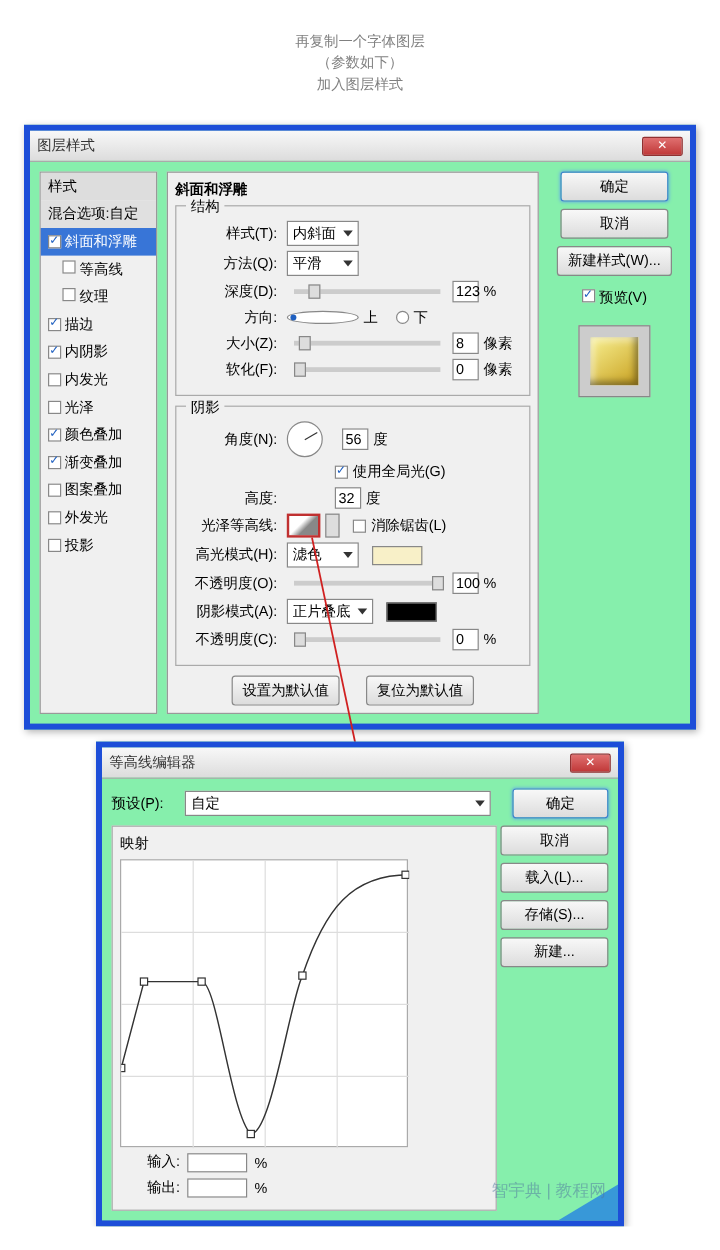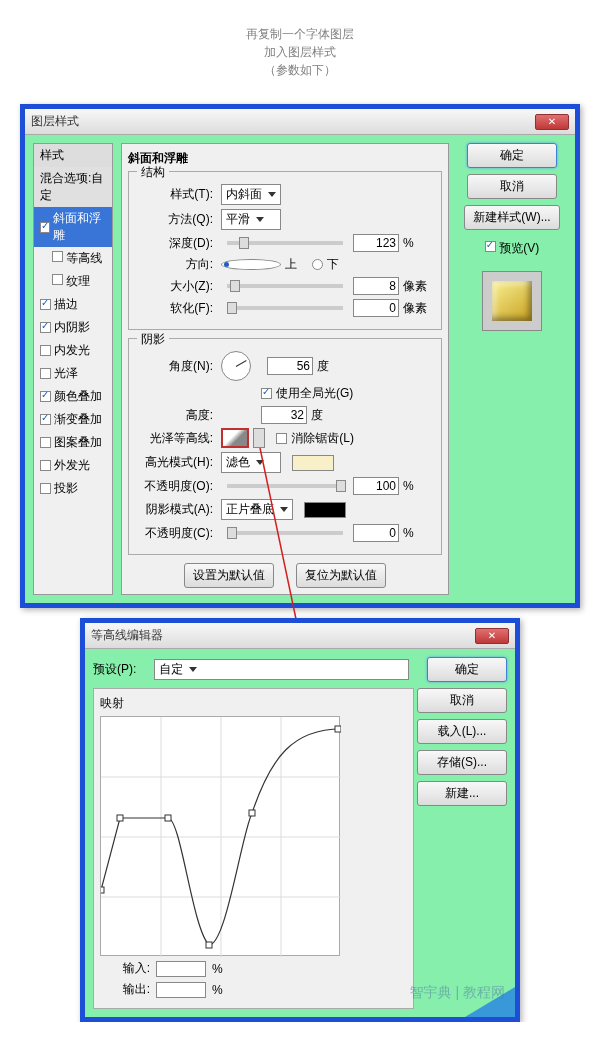--- a/index.html
+++ b/index.html
@@ -3,38 +3,38 @@
 <meta charset="utf-8">
 <style>
 *{box-sizing:border-box;margin:0;padding:0;font-family:"Microsoft YaHei",SimSun,sans-serif;font-size:12px}
 body{background:#fff;width:600px}
 .instructions{text-align:center;padding:25px 0;color:#808080;font-size:22px;line-height:1.5}
 .dialog{background:#86efac;border:5px solid #1d4ed8;margin:0 20px 10px;box-shadow:2px 2px 6px rgba(0,0,0,.3)}
 .titlebar{background:linear-gradient(#f8f8f8,#dcdcdc);padding:4px 6px;display:flex;justify-content:space-between;align-items:center;border-bottom:1px solid #aaa}
 .titlebar .title{color:#333}
 .close-btn{background:linear-gradient(#e07070,#c03838);color:#fff;border:1px solid #903030;border-radius:2px;width:34px;height:16px;text-align:center;line-height:13px;font-size:10px}
 .dialog-body{display:flex;padding:8px;gap:8px}
-.styles-col{width:80px;border:1px solid #999;background:#f0f0f0}
+.styles-col{width:98px;border:1px solid #999;background:#f0f0f0}
 .styles-col .hdr{padding:3px 6px;background:#ddd}
 .styles-col .item,.styles-col .sep{padding:3px 6px;display:flex;align-items:center;gap:3px}
 .styles-col .sep{background:#e0e0e0}
 .styles-col .item.active{background:#3875d7;color:#fff}
 .styles-col .item .sub{margin-left:12px}
 .cbx{width:11px;height:11px;border:1px solid #888;background:#fff;display:inline-block;position:relative}
 .cbx.checked::after{content:"✓";position:absolute;top:-3px;left:0;font-size:10px;color:#2060c0}
 .main-col{flex:1;border:1px solid #999;background:#f0f0f0;padding:6px}
 .fieldset{border:1px solid #aaa;padding:8px 8px 8px 8px;margin-bottom:8px;position:relative}
 .fieldset .legend{position:absolute;top:-8px;left:8px;background:#f0f0f0;padding:0 4px}
 .row{display:flex;align-items:center;margin:4px 0;gap:4px}
 .row .lbl{width:80px;text-align:right;padding-right:4px}
-.sel{background:#fff;border:1px solid #888;padding:1px 4px;min-width:60px;display:inline-flex;align-items:center;}
+.sel{background:#fff;border:1px solid #888;padding:1px 4px;min-width:60px;display:inline-flex;align-items:center;justify-content:space-between}
 .sel .arrow{border-left:4px solid transparent;border-right:4px solid transparent;border-top:5px solid #333;margin-left:6px}
 .slider{flex:1;height:4px;background:#ccc;position:relative;margin:0 6px}
 .slider .thumb{position:absolute;top:-4px;width:10px;height:12px;background:#ddd;border:1px solid #888}
-.numbox{width:46px;border:1px solid #888;background:#fff;padding:1px 2px;text-align:right}
+.numbox{width:22px;border:1px solid #888;background:#fff;padding:1px 2px;}
 .unit{width:30px}
 .radio{width:11px;height:11px;border:1px solid #888;border-radius:50%;background:#fff;display:inline-block;position:relative}
 .radio.sel::after{content:"";position:absolute;top:2px;left:2px;width:5px;height:5px;background:#2060c0;border-radius:50%}
 .angle-circle{width:30px;height:30px;border:1px solid #888;border-radius:50%;background:#fff;position:relative}
 .angle-circle::after{content:"";position:absolute;top:14px;left:14px;width:12px;height:1px;background:#333;transform:rotate(-30deg);transform-origin:left}
 .gloss-box{width:28px;height:20px;border:2px solid #c03030;background:linear-gradient(135deg,#fff 40%,#888 60%);display:inline-block}
 .gloss-drop{width:12px;height:20px;border:1px solid #888;background:#ddd;display:inline-flex;align-items:center;justify-content:center}
 .swatch{width:42px;height:16px;border:1px solid #888;display:inline-block}
 .swatch.cream{background:#f8f0c8}
 .swatch.black{background:#000}
@@ -59,22 +59,22 @@
 .io-row .box{width:50px;height:16px;border:1px solid #888;background:#fff}
 .d2-btns{display:flex;flex-direction:column;gap:6px;width:90px}
 .watermark{position:absolute;bottom:15px;right:10px;color:rgba(80,120,160,.5);font-size:14px}
 .wm-tri{position:absolute;right:0;bottom:0;width:0;height:0;border-left:50px solid transparent;border-bottom:30px solid #3898d8}
 </style>
 </head>
 <body>
 
 <div class="instructions">
   <div>再复制一个字体图层</div>
+  <div>（参数如下）</div>
   <div>加入图层样式</div>
-  <div>（参数如下）</div>
 </div>
 
 <div class="dialog">
   <div class="titlebar">
     <span class="title">图层样式</span>
     <span class="close-btn">✕</span>
   </div>
   <div class="dialog-body">
 
     <div class="styles-col">

